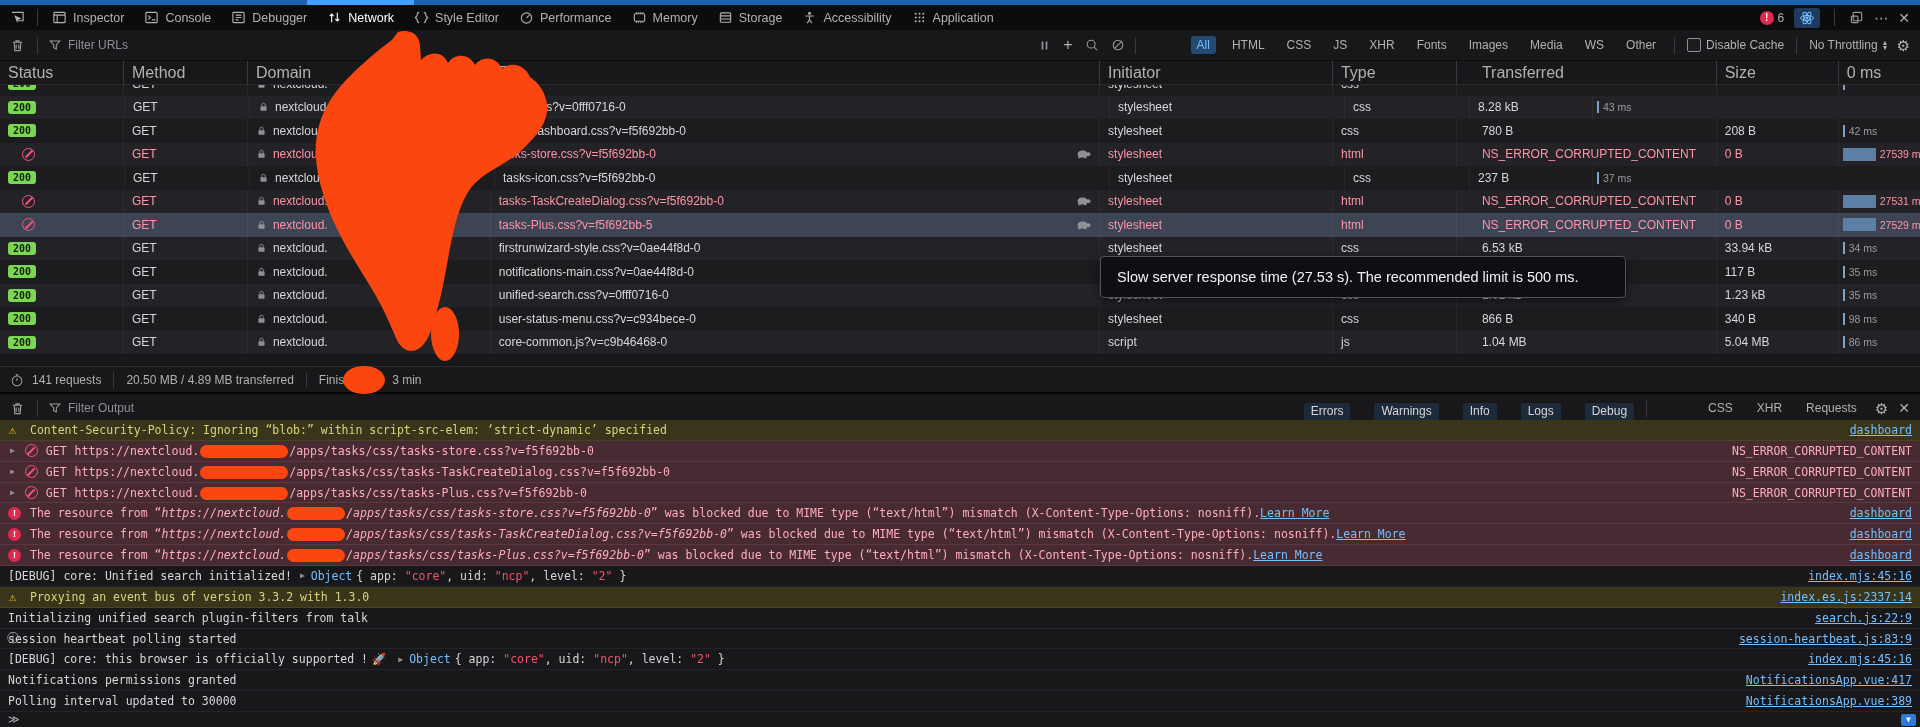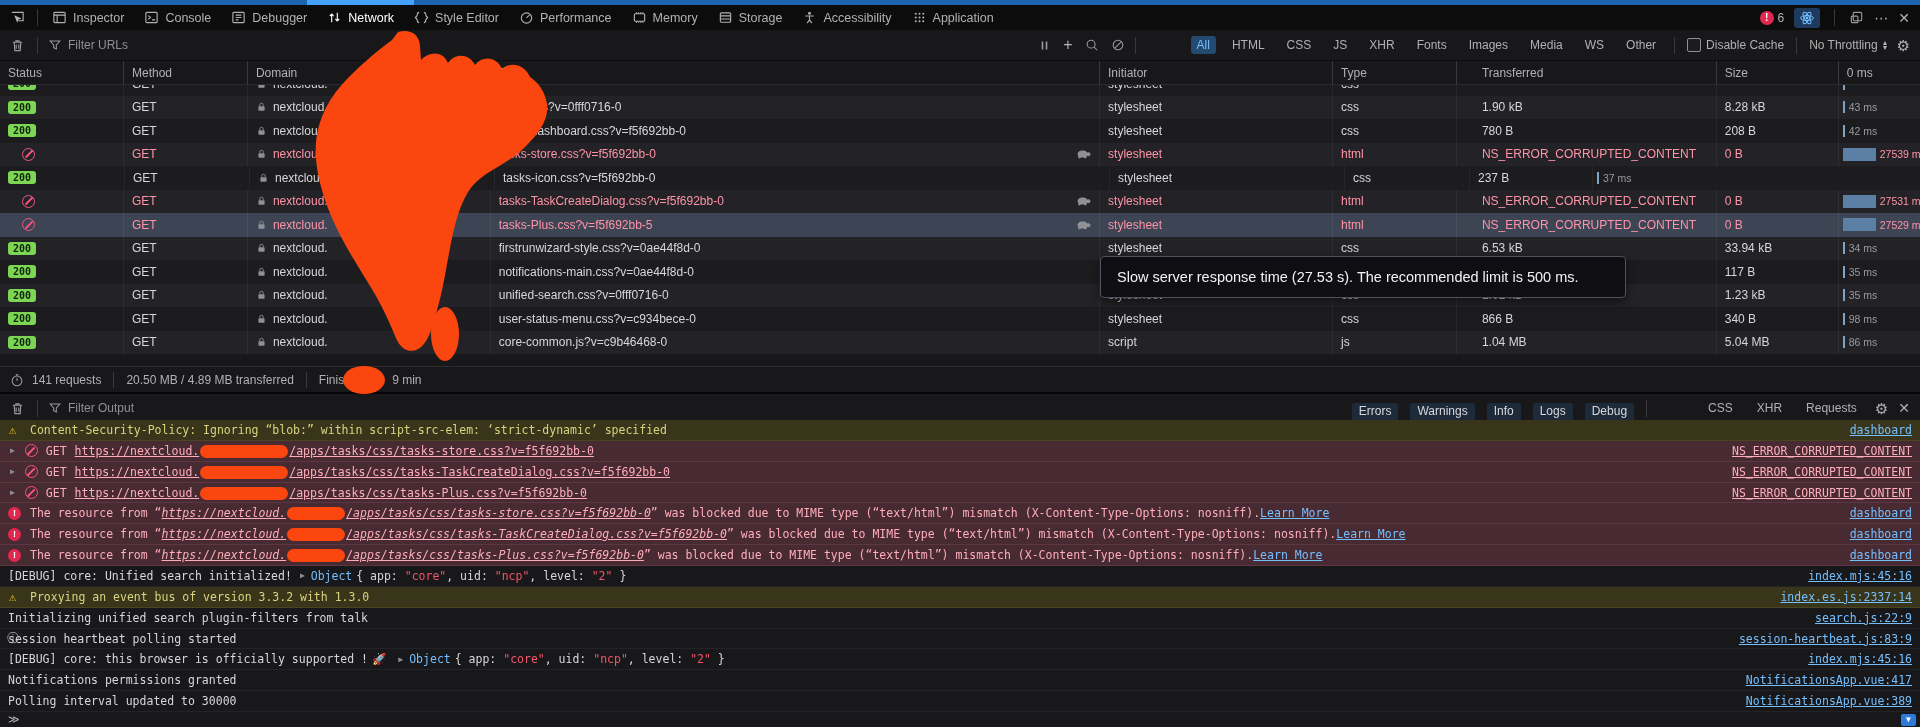--- a/index.html
+++ b/index.html
@@ -25,21 +25,21 @@
   
   .net-toolbar{top:30px;height:30px;background:#18181a;border-bottom:1px solid #0c0c0d;display:flex;align-items:center;color:#b1b1b3;font-size:12px;}
   .pill{padding:2px 6px;border-radius:3px;}
   .pill.active{background:#234a70;color:#75bfff;}
   .pillrow{display:flex;align-items:center;gap:10px;margin:0 8px;padding-left:43px;}
   .chk{width:12px;height:12px;border:1px solid #8f8f96;border-radius:2px;background:#1c1c1f;}
   .placeholder{color:#8f8f96;}
   .throttle{display:flex;align-items:center;gap:4px;}
   .updown{display:inline-flex;flex-direction:column;line-height:5px;font-size:7px;color:#b1b1b3;}
   
-  .net-header{top:61px;height:23px;background:#18181a;display:flex;color:#b1b1b3;font-size:12px;border-bottom:1px solid #2c2c2e;z-index:2;}
+  .net-header{top:61px;height:23px;background:#18181a;display:flex;color:#b1b1b3;font-size:16px;border-bottom:1px solid #2c2c2e;z-index:2;}
   .hcell{display:flex;align-items:center;padding:0 8px;border-right:1px solid #3a3a3e;box-sizing:border-box;height:100%;}
   .c-status{width:125px;}.c-method{width:125px;}.c-domain{width:245px;}.c-file{width:615px;}
   .c-init{width:235px;}.c-type{width:125px;}.c-trans{width:245px;margin-left:17px;}.c-size{width:123px;}.c-water{width:82px;border-right:none;}
   .net-body{top:84px;height:282px;overflow:hidden;background:#18181a;}
   #net-rows{margin-top:-12px;}
   .net-row{display:flex;height:23.5px;font-size:12px;color:#d7d7db;align-items:stretch;}
   .net-row:nth-child(odd){background:#1c1c1f;}
   .net-row:nth-child(even){background:#232327;}
   .net-row.sel{background:#3d4554;}
   .cell{display:flex;align-items:center;padding:0 8px;border-right:1px solid rgba(255,255,255,.05);box-sizing:border-box;overflow:hidden;white-space:nowrap;}
@@ -59,21 +59,21 @@
   .lvlpill{padding:1px 7px 2px;background:#1c2a3a;border-bottom:2px solid #2e7bd9;border-radius:2px;color:#d7d7db;}
   .catpill{padding:1px 6px;}
   .console-body{top:420px;height:292px;background:#18181a;}
   .msg{position:relative;height:20.86px;box-sizing:border-box;display:flex;align-items:center;
        font-family:"DejaVu Sans Mono",monospace;font-size:11.5px;color:#d7d7db;
        border-bottom:1px solid #232327;padding-left:8px;white-space:nowrap;overflow:hidden;}
   .msg.warn{background:#39351a;color:#d9d37f;border-color:#4a4521;}
   .msg.err{background:#472a32;color:#ffadbb;border-color:#5c3640;}
   .msg .src{margin-left:auto;padding-right:8px;flex:0 0 auto;}
   .lnk-blue{color:#75bfff;text-decoration:underline;}
-  .lnk-pink{color:#ffadbb;text-decoration:underline;}
+  .lnk-pink{color:#ffadbb;}
   .caret{color:#8f8f96;font-size:8px;margin-right:10px;}
   .warn-tri{position:absolute;left:9px;color:#fcd227;font-size:12px;}
   .info-ic{position:absolute;left:7px;color:#a5a5ab;font-size:12px;}
   .errdot{width:13px;height:13px;border-radius:50%;background:#e22850;color:#fff;font:bold 9px "Liberation Sans",sans-serif;
           display:inline-flex;align-items:center;justify-content:center;margin-right:8px;flex:0 0 auto;}
   .noicon{position:relative;width:13px;height:13px;margin-right:8px;flex:0 0 auto;}
   .noicon::before{content:"";position:absolute;inset:0;border:1.6px solid #f4547d;border-radius:50%;box-sizing:border-box;}
   .noicon::after{content:"";position:absolute;left:1.5px;top:5.6px;width:10px;height:1.6px;background:#f4547d;transform:rotate(-45deg);}
   .obj-label{color:#75bfff;margin-left:4px;}
   .obj-val{color:#f0566b;}
@@ -360,23 +360,20 @@
         </div>
         <div class="cell c-file">
           <span>icons.css?v=0fff0716-0</span>
         </div>
         <div class="cell c-init">
           <span>stylesheet</span>
         </div>
         <div class="cell c-type">
           <span>css</span>
         </div>
-        <div class="cell c-trans">
-          <span>1.90 kB</span>
-        </div>
         <div class="cell c-size">
           <span>8.28 kB</span>
         </div>
         <div class="cell c-water wcell">
           <span class="tick"></span>
           <span class="wlabel">43 ms</span>
         </div>
       </div>
       <div class="net-row">
         <div class="cell c-status">
@@ -768,38 +765,38 @@
         <circle cx="8" cy="9" r="5.5"></circle>
         <path d="M8 9V5.8M6.5 2h3M8 2v1.5"></path>
       </svg>
   </span>
   <span>141 requests</span>
   <span class="sumsep"></span>
   <span>20.50 MB / 4.89 MB transferred</span>
   <span class="sumsep"></span>
   <span>Finish:</span>
   <span style="width:38px;"></span>
-  <span>9 min</span>
+  <span>3 min</span>
 </div>
 
 <div class="abs console-toolbar">
   <span class="mini-ic" style="margin:0 8px 0 10px;">
     <svg viewBox="0 0 16 16" width="15" height="15">
         <path d="M3 4.5h10M6.3 4.5V3h3.4v1.5M4.5 4.5l.6 9h5.8l.6-9M6.6 7v4.5M9.4 7v4.5"></path>
       </svg>
   </span>
   <span class="vsep"></span>
   <span class="mini-ic" style="margin:0 6px;">
     <svg viewBox="0 0 16 16" width="14" height="14">
         <path d="M2.5 3.5h11L9.5 8v4.5l-3-1.5V8z"></path>
       </svg>
   </span>
   <span class="placeholder">Filter Output</span>
   <span style="flex:1"></span>
-  <span class="pillrow" id="level-filters" style="gap:12px;margin-top:8px;">
+  <span class="pillrow" id="level-filters" style="gap:24px;margin-top:8px;">
       <span class="lvlpill">Errors</span>
       <span class="lvlpill">Warnings</span>
       <span class="lvlpill">Info</span>
       <span class="lvlpill">Logs</span>
       <span class="lvlpill">Debug</span>
     </span>
   <span class="vsep"></span>
   <span class="pillrow" id="cat-filters" style="gap:12px;">
       <span class="catpill">CSS</span>
       <span class="catpill">XHR</span>

